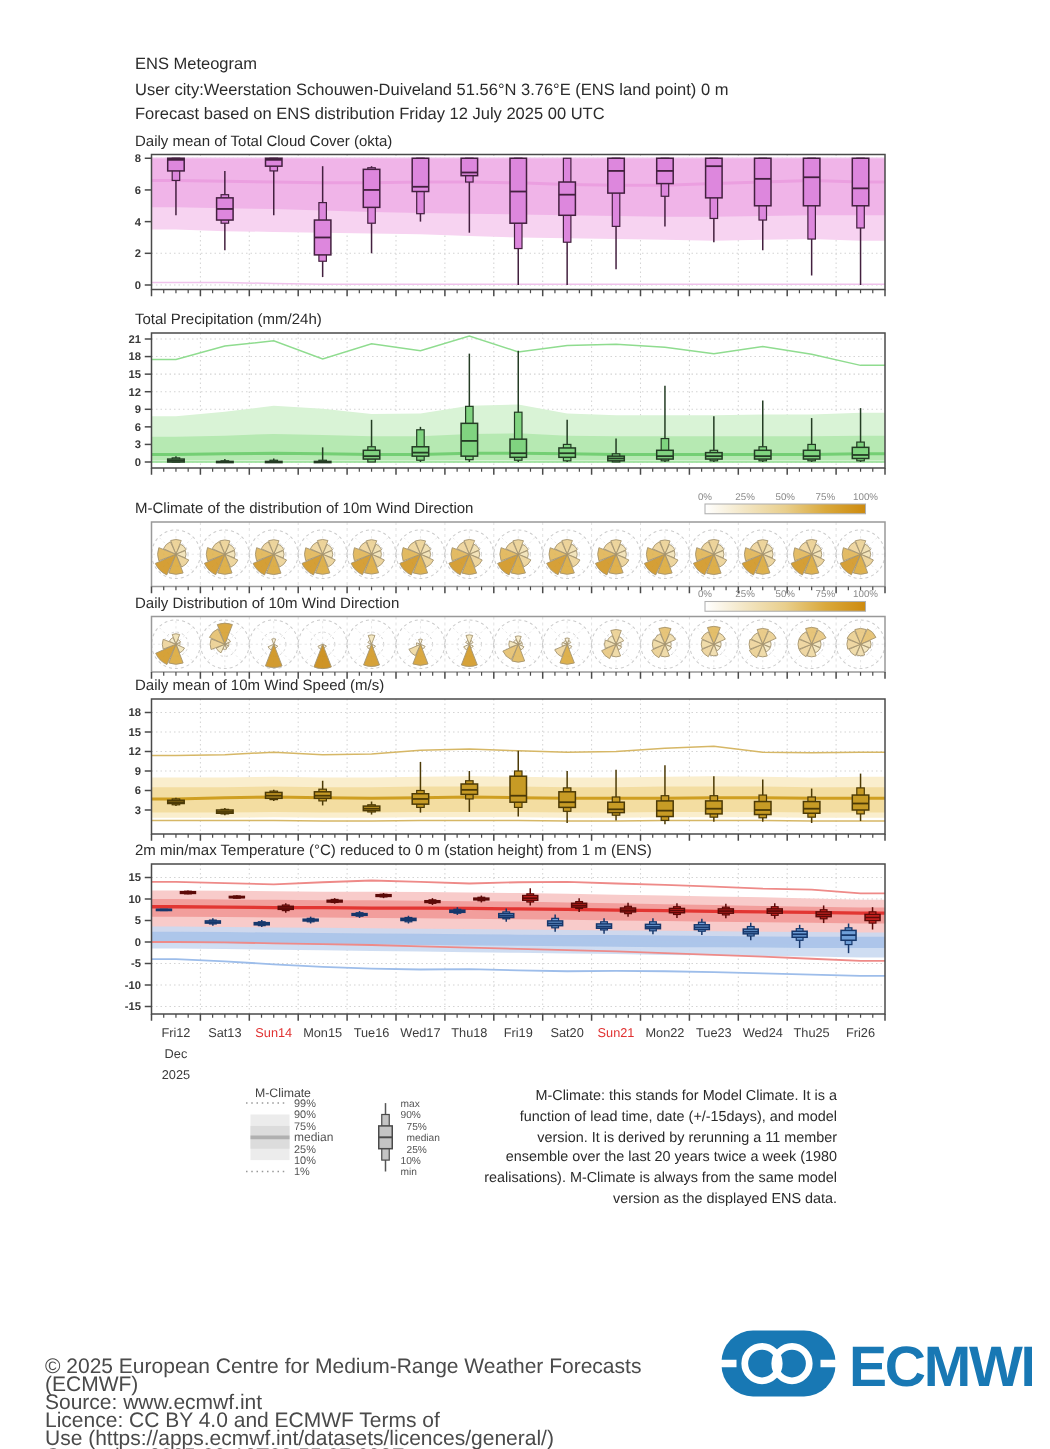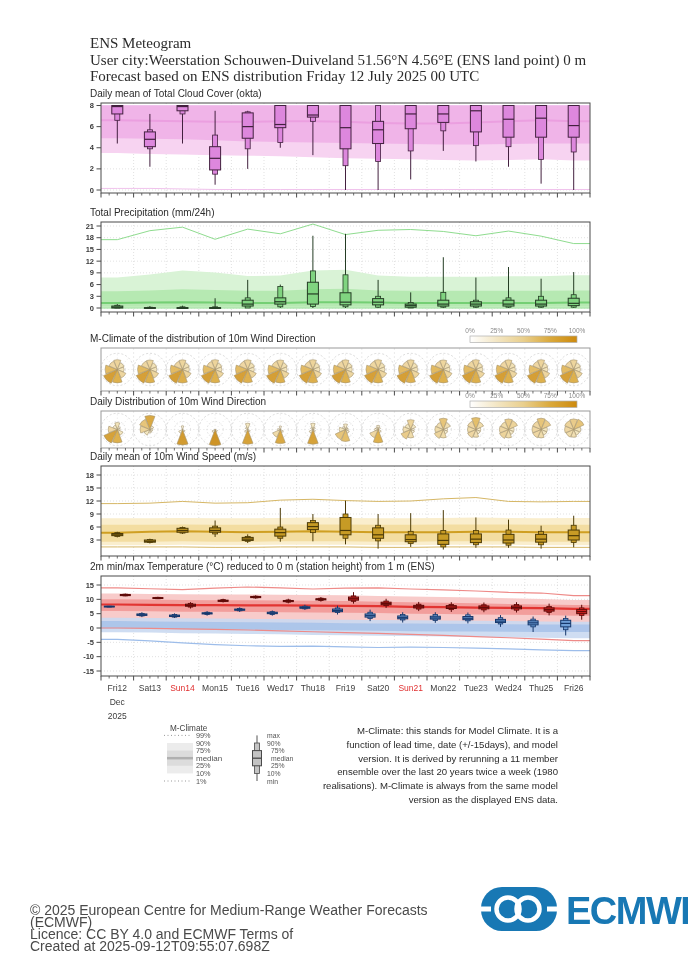--- a/index.html
+++ b/index.html
@@ -1,31 +1,31 @@
 <!DOCTYPE html>
 <html><head>
 <meta charset="utf-8">
 <style>
   html,body{margin:0;padding:0;background:#ffffff;}
   body{font-family:"Liberation Sans", sans-serif;}
   .page{position:relative;width:700px;height:966px;background:#fff;overflow:hidden;}
-  .hdr{position:absolute;left:90px;top:35px;font-size:15px;line-height:16.5px;color:#2b2b2b;font-family:Liberation Serif, serif;}
+  .hdr{position:absolute;left:90px;top:35px;font-size:11px;line-height:16.5px;color:#2b2b2b;}
   .note{position:absolute;left:322px;top:724px;width:236px;font-size:9.6px;line-height:13.8px;color:#2b2b2b;text-align:right;}
   .footer{position:absolute;left:30px;top:904px;font-size:14px;line-height:12px;color:#4a4a4a;}
   svg.canvas{position:absolute;left:0;top:0;}
   .logo{position:absolute;left:478px;top:884px;}
 </style>
 </head>
 <body>
 
 <div class="page">
 
   <div class="hdr">
     <div>ENS Meteogram</div>
-    <div>User city:Weerstation Schouwen-Duiveland 51.56°N 4.56°E (ENS land point) 0 m</div>
+    <div>User city:Weerstation Schouwen-Duiveland 51.56°N 3.76°E (ENS land point) 0 m</div>
     <div>Forecast based on ENS distribution Friday 12 July 2025 00 UTC</div>
   </div>
 
   <svg id="charts" class="canvas" width="700" height="966">
       <g>
         <line x1="133.6" x2="133.6" y1="103" y2="193" stroke="#d4d4d4" stroke-width="0.7" stroke-dasharray="1,2"></line>
         <line x1="166.2" x2="166.2" y1="103" y2="193" stroke="#d4d4d4" stroke-width="0.7" stroke-dasharray="1,2"></line>
         <line x1="198.8" x2="198.8" y1="103" y2="193" stroke="#d4d4d4" stroke-width="0.7" stroke-dasharray="1,2"></line>
         <line x1="231.4" x2="231.4" y1="103" y2="193" stroke="#d4d4d4" stroke-width="0.7" stroke-dasharray="1,2"></line>
         <line x1="264" x2="264" y1="103" y2="193" stroke="#d4d4d4" stroke-width="0.7" stroke-dasharray="1,2"></line>
@@ -1567,21 +1567,23 @@
         <text x="267" y="776" font-size="6.8" fill="#555">10%</text>
         <text x="267" y="783.6" font-size="6.8" fill="#555">min</text>
       </g>
     </svg>
 
   <div class="note">M-Climate: this stands for Model Climate. It is a function of lead time, date (+/-15days), and model version. It is derived by rerunning a 11 member ensemble over the last 20 years twice a week (1980 realisations). M-Climate is always from the same model version as the displayed ENS data.</div>
 
   <div class="footer">
       <div>© 2025 European Centre for Medium-Range Weather Forecasts</div>
       <div>(ECMWF)</div>
+      <div>Source: www.ecmwf.int</div>
       <div>Licence: CC BY 4.0 and ECMWF Terms of</div>
+      <div>Use (https://apps.ecmwf.int/datasets/licences/general/)</div>
       <div>Created at 2025-09-12T09:55:07.698Z</div>
     </div>
 
   <svg class="logo" width="210" height="52" viewBox="0 0 210 52">
     <g>
       <rect x="3" y="3" width="76" height="44" rx="21" fill="#1878b4"></rect>
       <rect x="0" y="22.5" width="13" height="5" fill="#ffffff"></rect>
       <rect x="69" y="22.5" width="14" height="5" fill="#ffffff"></rect>
       <circle cx="30" cy="25" r="11.5" fill="none" stroke="#ffffff" stroke-width="4.5"></circle>
       <circle cx="50" cy="25" r="11.5" fill="none" stroke="#ffffff" stroke-width="4.5"></circle>

